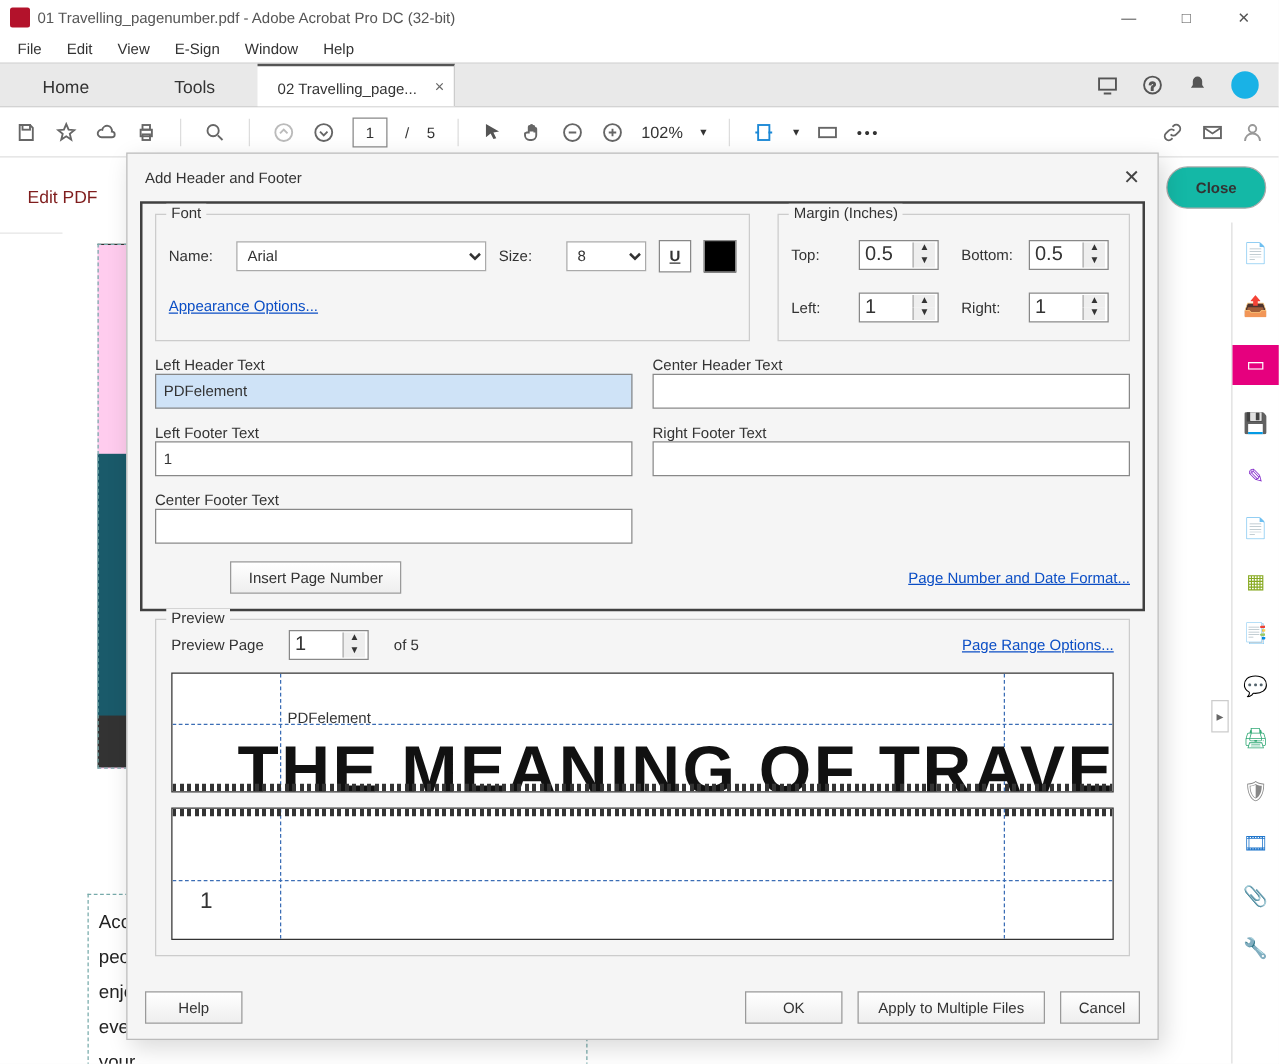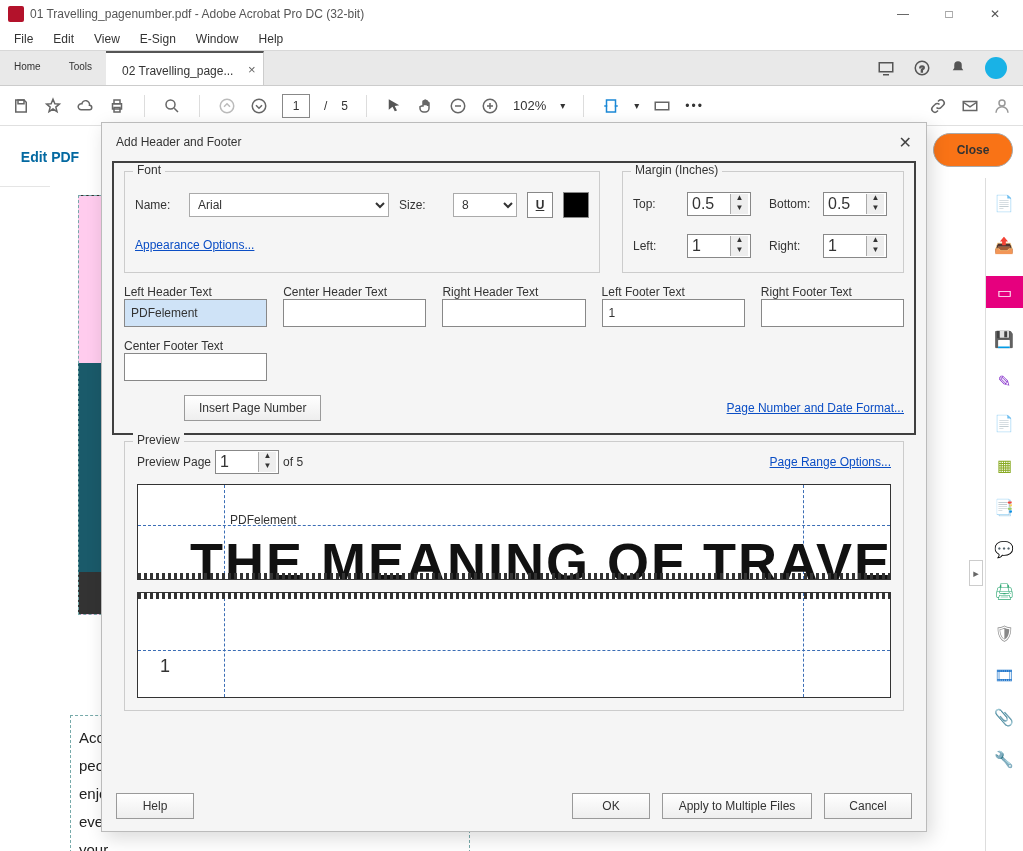--- a/index.html
+++ b/index.html
@@ -3,30 +3,30 @@
 <meta charset="utf-8">
 <style>
 *{box-sizing:border-box;margin:0;padding:0;font-family:"Segoe UI",Arial,sans-serif;font-size:12px;color:#333}
 body{background:#fff;width:1023px;height:851px;overflow:hidden;position:relative}
 .titlebar{height:28px;display:flex;align-items:center;padding:0 8px;gap:6px}
 .titlebar .title{flex:1;font-size:12px;color:#555}
 .titlebar .ctrl{width:40px;height:28px;display:flex;align-items:center;justify-content:center;color:#555}
 .menubar{height:22px;display:flex;align-items:center;padding:0 6px;gap:4px}
 .menubar span{padding:2px 8px;font-size:12px;color:#333}
 .maintabs{height:36px;background:#e9e9e9;border-top:1px solid #d8d8d8;border-bottom:1px solid #ccc;display:flex;align-items:stretch}
-.maintabs .navtab{padding:10px 14px;font-size:10px;color:#333}
+.maintabs .navtab{padding:10px 34px;font-size:14px;color:#333}
 .maintabs .doctab{position:relative;background:#fff;border-top:2px solid #555;border-right:1px solid #ccc;padding:10px 30px 10px 16px;font-size:13px}
 .maintabs .doctab .x{position:absolute;right:8px;top:50%;transform:translateY(-50%);font-size:13px;color:#666}
 .maintabs .right{margin-left:auto;display:flex;align-items:center;gap:18px;padding-right:16px;color:#555}
 .toolbar{height:40px;background:#fff;border-bottom:1px solid #e0e0e0;display:flex;align-items:center;padding:0 12px;gap:14px;color:#555}
 .toolbar .sep{width:1px;height:22px;background:#ddd;margin:0 4px}
 .toolbar .spacer{flex:1}
 .leftpanel{position:absolute;left:0;top:127px;width:100px;height:60px;display:flex;align-items:center;justify-content:center;background:#fff;border-bottom:1px solid #e5e5e5}
-.leftpanel span{font-weight:700;color:#0369a1;font-size:14px}
-.closebar{position:absolute;right:10px;top:133px;width:80px;height:34px;border:1px solid #aaa;border-radius:18px;display:flex;align-items:center;justify-content:center;font-size:14px;font-weight:600;background:#f97316}
+.leftpanel span{font-weight:400;color:#7f1d1d;font-size:14px}
+.closebar{position:absolute;right:10px;top:133px;width:80px;height:34px;border:1px solid #aaa;border-radius:18px;display:flex;align-items:center;justify-content:center;font-size:14px;font-weight:600;background:#14b8a6}
 .docbg{position:absolute;left:50px;top:185px;width:900px;height:640px;background:#fff}
 .docbg .imgL{position:absolute;left:28px;top:10px;width:40px;height:420px;border:1px dashed #7aa;background:linear-gradient(#fce,#fce 40%,#1a5a6a 40%,#1a5a6a 90%,#333 90%)}
 .docbg .bodytext{position:absolute;left:20px;top:530px;width:400px;font-size:15px;line-height:28px;color:#222;border:1px dashed #7aa;padding:8px}
 .dialog{position:absolute;left:101px;top:122px;width:826px;height:710px;background:#f5f5f5;border:1px solid #bbb;box-shadow:4px 6px 18px rgba(0,0,0,.15)}
 .dialog .dtitle{height:38px;display:flex;align-items:center;padding:0 14px;font-size:13px;color:#222}
 .dialog .dtitle .dx{margin-left:auto;font-size:16px;color:#444}
 .dialog .row1{display:flex;align-items:center;gap:10px;padding:2px 14px 12px}
 .dialog select{height:24px;border:1px solid #aaa;background:#fff;padding:0 4px;font-size:12px}
 .dialog button.btn{height:26px;padding:0 14px;border:1px solid #9a9a9a;background:linear-gradient(#fff,#eee);font-size:12px}
 .dialog button.btn[disabled]{color:#999;background:#eee}
@@ -40,27 +40,27 @@
 .lblrow{display:flex;align-items:center;gap:10px;margin-top:2px}
 .lblrow label{min-width:44px}
 input.txt{height:24px;border:1px solid #888;background:#fff;padding:2px 4px;font-size:12px}
 .spin{width:64px;height:24px;border:1px solid #888;background:#fff;display:flex;align-items:center}
 .spin input{border:none;width:42px;height:20px;padding:0 4px;font-size:16px}
 .spin .arrows{width:18px;display:flex;flex-direction:column}
 .spin .arrows span{height:10px;font-size:8px;line-height:8px;text-align:center;border-left:1px solid #aaa;background:#eee}
 .linkblue{color:#0b4ec5;text-decoration:underline;cursor:pointer}
 .ubox{width:26px;height:26px;border:1px solid #888;background:#fff;display:flex;align-items:center;justify-content:center;font-weight:bold;text-decoration:underline}
 .clrbox{width:26px;height:26px;border:1px solid #888;background:#000}
-.headersGrid{display:grid;grid-template-columns:1fr 1fr 1fr 1fr 1fr;gap:12px 16px;margin-top:12px}
+.headersGrid{display:grid;grid-template-columns:1fr 1fr;gap:12px 16px;margin-top:12px}
 .headersGrid label{font-size:12px}
 .tbox{width:100%;height:28px;border:1px solid #888;background:#fff;padding:2px 6px;font-size:12px}
 .insertrow{display:flex;align-items:center;margin-top:14px;gap:10px}
 .insertrow .rightlink{margin-left:auto}
 .previewbox{margin:6px 22px 0;border:1px solid #ccc;padding:8px 12px 12px;position:relative}
-.previewrow{display:flex;align-items:center;gap:4px}
+.previewrow{display:flex;align-items:center;gap:20px}
 .previewrow .rightlink{margin-left:auto}
 .pvpage{margin-top:10px;border:1px solid #333;height:96px;position:relative;overflow:hidden;background:#fff}
 .pvpage .ml,.pvpage .mr{position:absolute;top:0;bottom:0;border-left:1px dashed #3b6db5}
 .pvpage .ml{left:86px}.pvpage .mr{right:86px}
 .pvpage .mh{position:absolute;left:0;right:0;border-top:1px dashed #3b6db5}
 .pvtxt{position:absolute;left:92px;top:28px;font-size:12px}
 .pvbig{position:absolute;left:52px;top:46px;font-family:Impact,Arial;font-size:54px;font-weight:800;letter-spacing:2px;color:#111;white-space:nowrap}
 .pvpage.bot{margin-top:12px;height:106px}
 .pvpage.bot .pnum{position:absolute;left:22px;bottom:20px;font-size:18px}
 .btmbtns{position:absolute;left:0;right:0;bottom:12px;display:flex;align-items:center;padding:0 14px;gap:12px}
@@ -300,22 +300,20 @@
             </div>
         </div>
       </div>
     </div>
 
     <div class="headersGrid">
       <div><label>Left Header Text</label>
         <input class="tbox" style="background: rgb(207, 227, 247);" value="PDFelement"></div>
       <div><label>Center Header Text</label>
         <input class="tbox" style=""></div>
-      <div><label>Right Header Text</label>
-        <input class="tbox" style=""></div>
       <div><label>Left Footer Text</label>
         <input class="tbox" value="1" style=""></div>
       <div><label>Right Footer Text</label>
         <input class="tbox" style=""></div>
       <div><label>Center Footer Text</label>
         <input class="tbox" style=""></div>
     </div>
 
     <div class="insertrow">
       <div style="width:33%;text-align:center"><button class="btn">Insert Page Number</button></div>
@@ -352,21 +350,21 @@
       <div style="position:absolute;left:0;right:0;top:0;height:6px;background:repeating-linear-gradient(90deg,#333 0 3px,transparent 3px 6px)"></div>
       <span class="pnum">1</span>
     </div>
   </div>
 
   <div class="btmbtns">
     <button class="btn" style="width:78px">Help</button>
     <span class="spacer"></span>
     <button class="btn" style="width:78px">OK</button>
     <button class="btn redbox" style="width:150px">Apply to Multiple Files</button>
-    <button class="btn" style="width:88px">Cancel</button>
+    <button class="btn" style="width:64px">Cancel</button>
   </div>
 </div>
 
 <div class="rhs">
   <div class="ico" style="color:#d33">📄</div>
   <div class="ico" style="color:#35d">📤</div>
   <div class="ico sel">▭</div>
   <div class="ico" style="color:#2a8">💾</div>
   <div class="ico" style="color:#83c">✎</div>
   <div class="ico" style="color:#2a8">📄</div>

